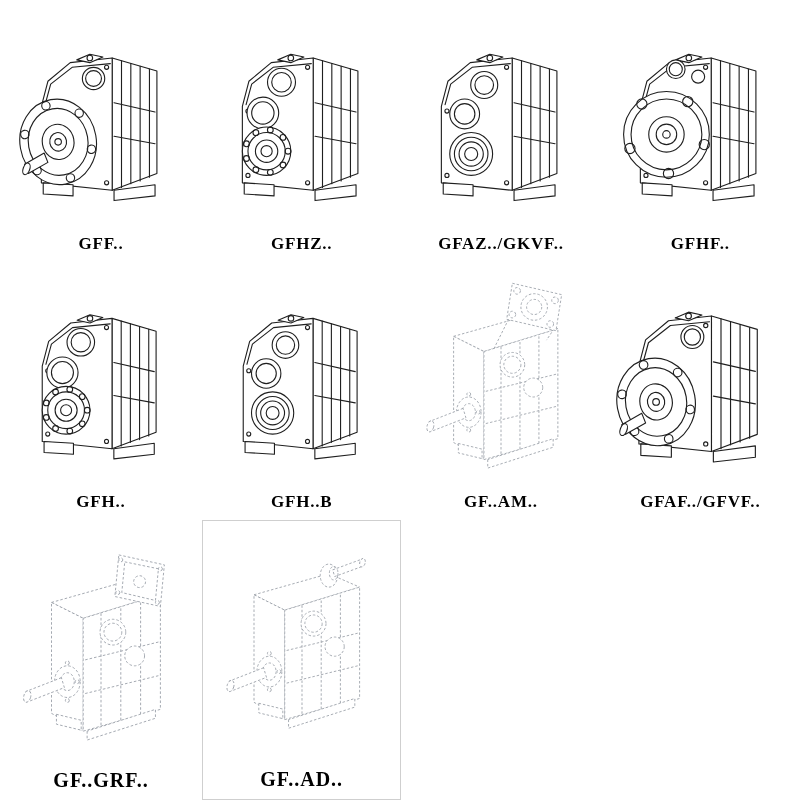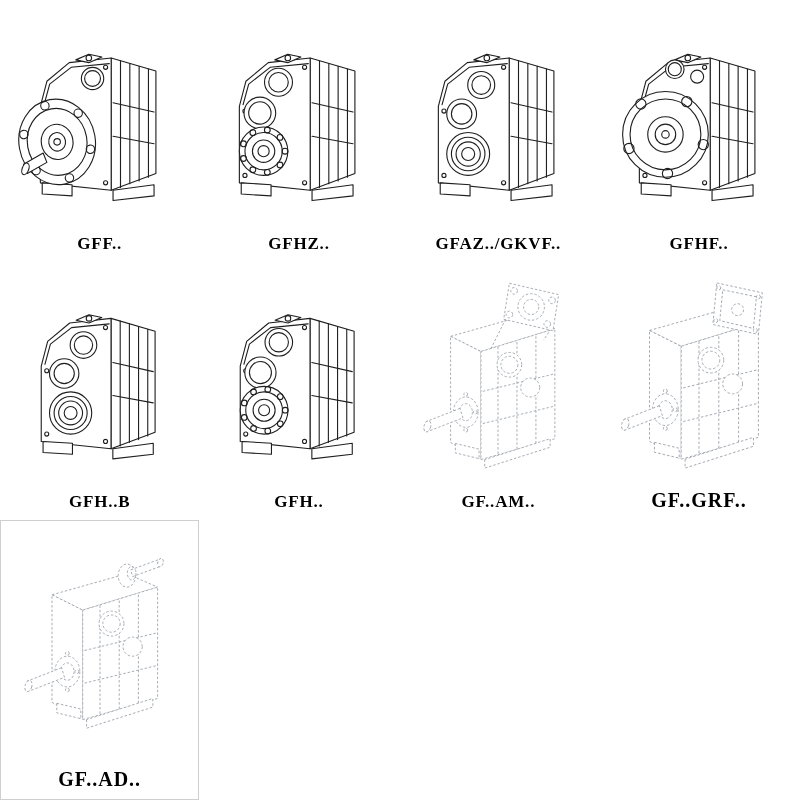--- a/index.html
+++ b/index.html
@@ -238,47 +238,56 @@
           <use href="#gb-frontflange" class="solid"></use>
       </svg>
     </div>
     <figcaption class="lbl">GFHF..</figcaption>
   </figure>
 
   <figure class="cell">
     <div class="art">
       <svg class="art-svg" width="168" height="202" viewBox="0 0 180 220">
         <use href="#gb-housing" class="solid"></use>
+          <use href="#gb-roller" class="solid"></use>
+      </svg>
+    </div>
+    <figcaption class="lbl">GFH..</figcaption>
+  </figure>
+
+  <figure class="cell">
+    <div class="art">
+      <svg class="art-svg" width="168" height="202" viewBox="0 0 180 220">
+        <use href="#gb-housing" class="solid"></use>
           <use href="#gb-twin" class="solid"></use>
       </svg>
     </div>
     <figcaption class="lbl">GFH..B</figcaption>
-  </figure>
-
-  <figure class="cell">
-    <div class="art">
-      <svg class="art-svg" width="168" height="202" viewBox="0 0 180 220">
-        <use href="#gb-housing" class="solid"></use>
-          <use href="#gb-roller" class="solid"></use>
-      </svg>
-    </div>
-    <figcaption class="lbl">GFH..</figcaption>
   </figure>
 
   <figure class="cell">
     <div class="art">
       <svg class="art-svg" width="190" height="218" viewBox="0 0 200 230">
         <use href="#gb-ghost" class="ghost"></use>
           <use href="#att-plate" class="ghost"></use>
       </svg>
     </div>
     <figcaption class="lbl">GF..AM..</figcaption>
   </figure>
 
 
+  <figure class="cell">
+    <div class="art">
+      <svg class="art-svg" width="172" height="210" viewBox="0 0 180 220">
+        <use href="#gb-housing" class="solid"></use>
+          <use href="#gb-flange" class="solid"></use>
+      </svg>
+    </div>
+    <figcaption class="lbl">GFAF../GFVF..</figcaption>
+  </figure>
 
 
   <figure class="cell">
     <div class="art">
       <svg class="art-svg" width="198" height="228" viewBox="0 0 200 230">
         <use href="#gb-ghost" class="ghost"></use>
           <use href="#att-box" class="ghost"></use>
       </svg>
     </div>
     <figcaption class="lbl lbl-lg">GF..GRF..</figcaption>

